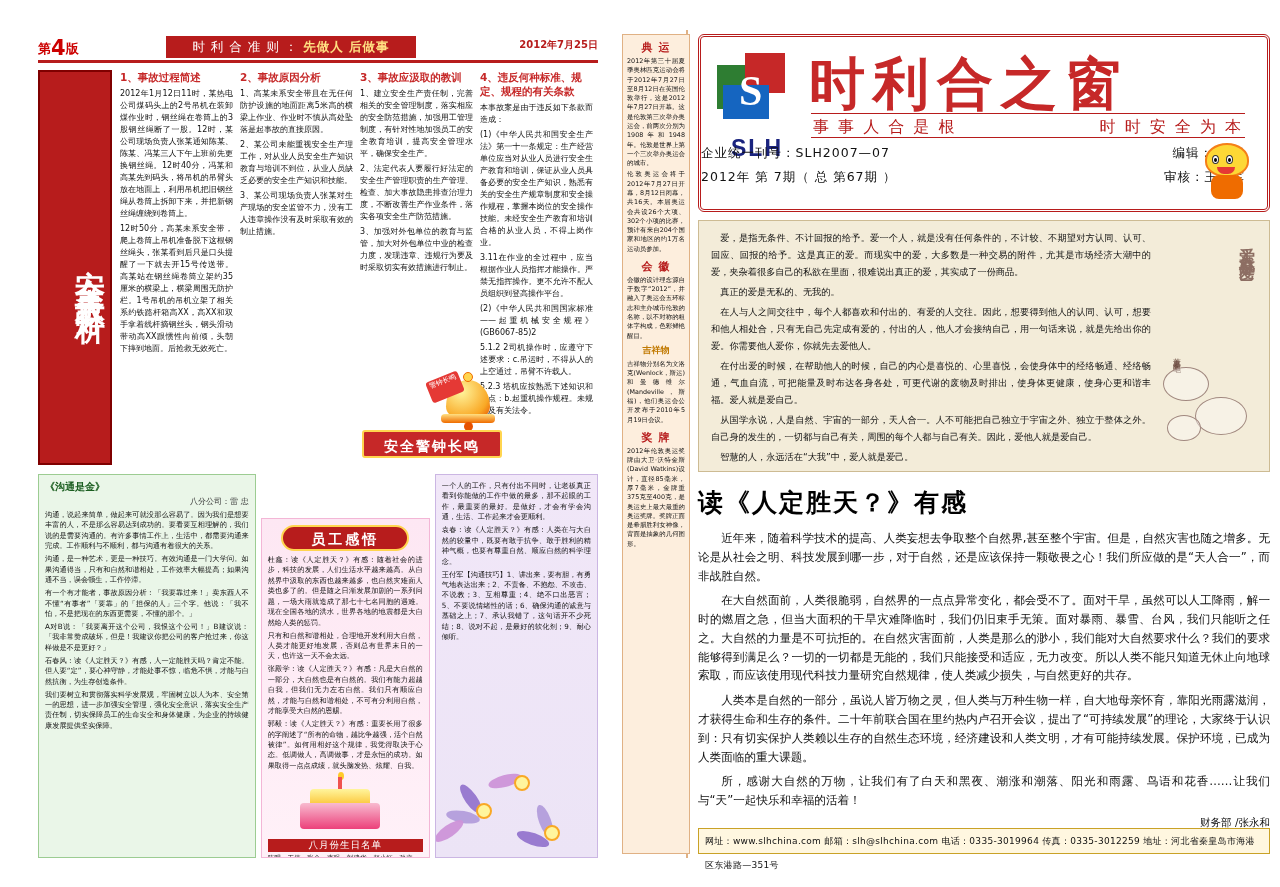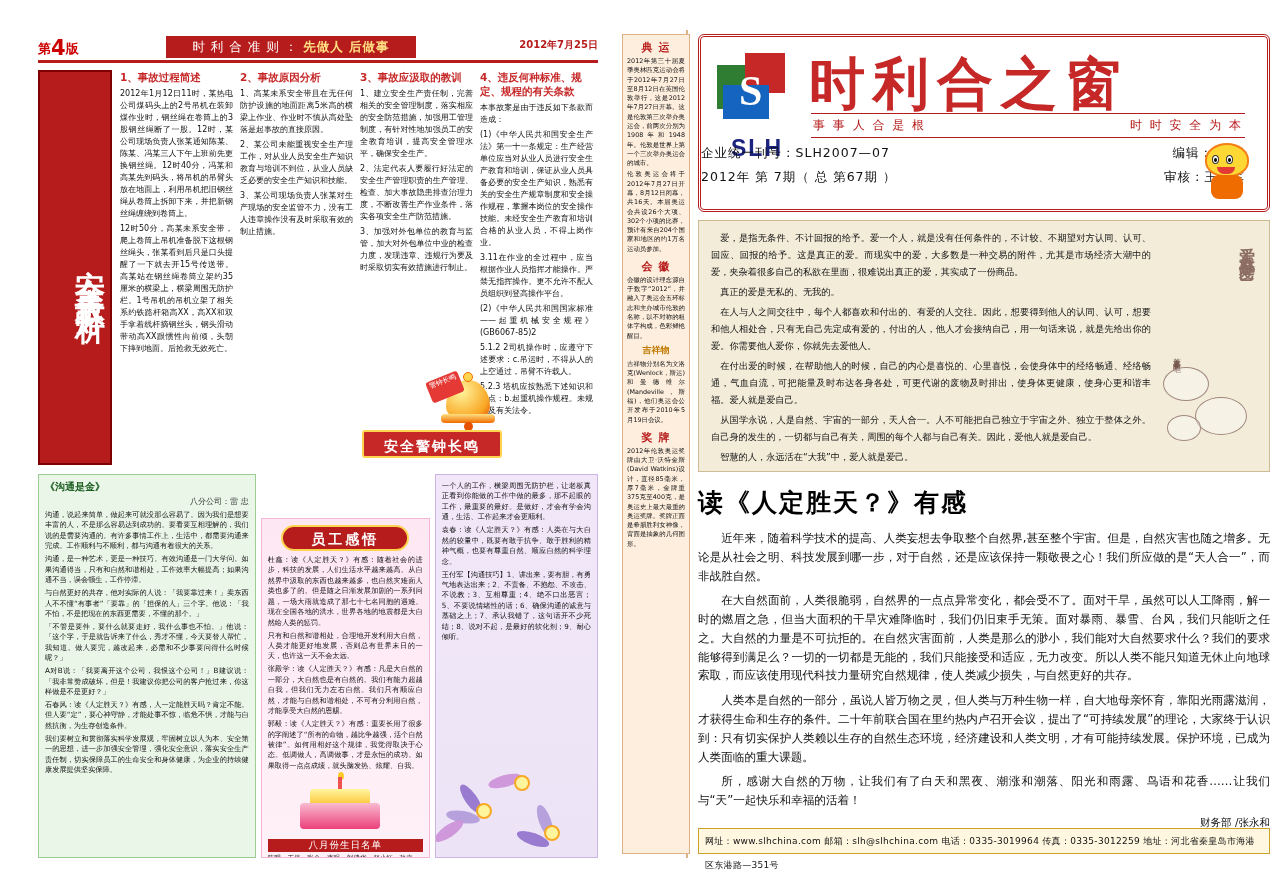--- a/index.html
+++ b/index.html
@@ -92,21 +92,21 @@
   
   .right-page { position:absolute; left:690px; top:0; width:590px; height:887px; background:#fff; }
   .masthead { position:absolute; left:8px; top:34px; width:572px; height:178px; border:3px double #b71c1c; border-radius:6px; background:#fff; }
   .logo { position:absolute; left:14px; top:12px; width:84px; height:84px; }
   .logo .sq-g { position:absolute; left:2px; top:16px; width:44px; height:44px; background:#2e7d32; }
   .logo .sq-r { position:absolute; left:30px; top:4px; width:40px; height:40px; background:#c62828; }
   .logo .sq-b { position:absolute; left:8px; top:36px; width:46px; height:34px; background:#1565c0; }
   .logo .s-glyph { position:absolute; left:24px; top:18px; font-size:42px; color:#fff; font-weight:bold; font-family:"Liberation Serif", serif; }
   .logo-text { position:absolute; left:12px; top:98px; width:88px; text-align:center; font-size:23px; font-weight:bold; letter-spacing:2px; color:#1a237e; font-family:"Liberation Sans", sans-serif; }
   .mast-title { position:absolute; left:108px; top:10px; font-size:56px; color:#c62828; font-weight:bold; letter-spacing:8px; font-family:"DejaVu Sans", sans-serif; }
-  .mast-sub { position:absolute; left:112px; top:80px; width:430px; display:flex; justify-content:space-between; font-size:12px; color:#b71c1c; letter-spacing:2px;text-align:center; }
+  .mast-sub { position:absolute; left:112px; top:80px; width:430px; display:flex; justify-content:space-between; font-size:16px; color:#b71c1c; letter-spacing:2px;text-align:center; }
   .mast-rule { position:absolute; left:110px; top:76px; width:434px; height:1px; background:#b71c1c; }
   .mast-rule2 { position:absolute; left:110px; top:100px; width:434px; height:1px; background:#b71c1c; }
   .mast-info { position:absolute; left:0; top:108px; width:544px; font-size:12.5px; color:#111; }
   .mast-info .row { display:flex; justify-content:space-between; margin-bottom:7px; letter-spacing:1px; }
   .mast-info .row span { display:block; }
   .mascot { position:absolute; right:12px; bottom:6px; width:56px; height:60px; }
   .mascot .head { position:absolute; left:6px; top:0; width:44px; height:34px; background:#fdd835; border-radius:50% 50% 45% 45%; border:2px solid #f57f17; }
   .mascot .eye { position:absolute; top:12px; width:7px; height:9px; background:#fff; border:1px solid #333; border-radius:50%; }
   .mascot .eye.l { left:13px; } .mascot .eye.r { left:27px; }
   .mascot .pupil { position:absolute; top:15px; width:3px; height:4px; background:#000; border-radius:50%; }
@@ -203,22 +203,21 @@
       </div>
 
       <div class="bottom-area">
 
         <div class="panel panel-a">
           <div class="ttl">《沟通是金》</div>
           <div class="byline">八分公司：雷 忠</div>
           <div class="bodytext">
             <p>沟通，说起来简单，做起来可就没那么容易了。因为我们是想要丰富的人，不是那么容易达到成功的。要看要互相理解的，我们说的是需要沟通的。有许多事情工作上，生活中，都需要沟通来完成。工作顺利与不顺利，都与沟通有着很大的关系。</p>
             <p>沟通，是一种艺术，更是一种技巧。有效沟通是一门大学问。如果沟通得当，只有和自然和谐相处，工作效率大幅提高；如果沟通不当，误会顿生，工作停滞。</p>
-            <p>与自然更好的共存，他对实际的人说：「我要靠过来！」卖东西人不不懂“有事者”「要靠」的「担保的人」三个字。他说：「我不怕，不是把现在的东西更需要，不懂的那个。」</p>
-            <p>「不管是要件，要什么就要走好，我什么事也不怕。」他说：「这个字，于是就告诉来了什么，秀才不懂，今天要替人帮忙，我知道。做人要完，越改起来，必需和不少事要问得什么时候呢？」</p>
+            <p>有一个有才能者，事故原因分析：「我要靠过来！」卖东西人不不懂“有事者”「要靠」的「担保的人」三个字。他说：「我不怕，不是把现在的东西更需要，不懂的那个。」</p>
             <p>A对B说：「我要离开这个公司，我恨这个公司！」B建议说：「我非常赞成破坏，但是！我建议你把公司的客户抢过来，你这样做是不是更好？」</p>
             <p>石春风：读《人定胜天？》有感，人一定能胜天吗？肯定不能。但人要“定”，要心神守静，才能处事不惊，临危不惧，才能与自然抗衡，为生存创造条件。</p>
             <p>我们要树立和贯彻落实科学发展观，牢固树立以人为本、安全第一的思想，进一步加强安全管理，强化安全意识，落实安全生产责任制，切实保障员工的生命安全和身体健康，为企业的持续健康发展提供坚实保障。</p>
           </div>
         </div>
 
         <div class="panel panel-b">
           <div class="emp-badge">员工感悟</div>
           <div class="bodytext">
             <p>杜鑫：读《人定胜天？》有感：随着社会的进步，科技的发展，人们生活水平越来越高。从自然界中汲取的东西也越来越多，也自然灾难面人类也多了的。但是随之日渐发展加剧的一系列问题，一场大雨就造成了那七十七名同胞的遇难。现在全国各地的洪水，世界各地的地震都是大自然给人类的惩罚。</p>
@@ -234,21 +233,21 @@
                 <div class="layer1"></div>
             </div>
           </div>
           <div class="namebar">八月份生日名单</div>
           <div class="tiny">陈明、王伟、张全、李强、刘建华、赵小红、孙立、周涛、吴敏、高明、郑洪、冯丽、黄光、何平、马云、韩东</div>
           <div class="happy">生日快乐！</div>
         </div>
 
         <div class="panel panel-c">
           <div class="bodytext">
-            <p>一个人的工作，横梁周围无防护栏，让老板真正看到你能做的工作中做的最多，那不起眼的工作，最重要的最好。是做好，才会有学会沟通，生活、工作起来才会更顺利。</p>
+            <p>一个人的工作，只有付出不同时，让老板真正看到你能做的工作中做的最多，那不起眼的工作，最重要的最好。是做好，才会有学会沟通，生活、工作起来才会更顺利。</p>
             <p>袁春：读《人定胜天？》有感：人类在与大自然的较量中，既要有敢于抗争、敢于胜利的精神气概，也要有尊重自然、顺应自然的科学理念。</p>
             <p>王付军【沟通技巧】1、讲出来，要有胆，有勇气地表达出来；2、不责备、不抱怨、不攻击、不说教；3、互相尊重；4、绝不口出恶言；5、不要说情绪性的话；6、确保沟通的诚意与基础之上；7、承认我错了，这句话开不少死结；8、说对不起，是最好的软化剂；9、耐心倾听。</p>
           </div>
           <div class="flowers">
             <div class="petal" style="left:10px;bottom:34px;transform:rotate(10deg)"></div>
             <div class="petal" style="left:18px;bottom:52px;transform:rotate(55deg);background:#9575cd"></div>
             <div class="petal" style="left:-4px;bottom:20px;transform:rotate(-35deg);background:#ce93d8"></div>
             <div class="core" style="left:40px;bottom:38px"></div>
             <div class="petal" style="left:80px;bottom:12px;transform:rotate(20deg);background:#9575cd"></div>
             <div class="petal" style="left:92px;bottom:30px;transform:rotate(70deg);background:#b39ddb"></div>

